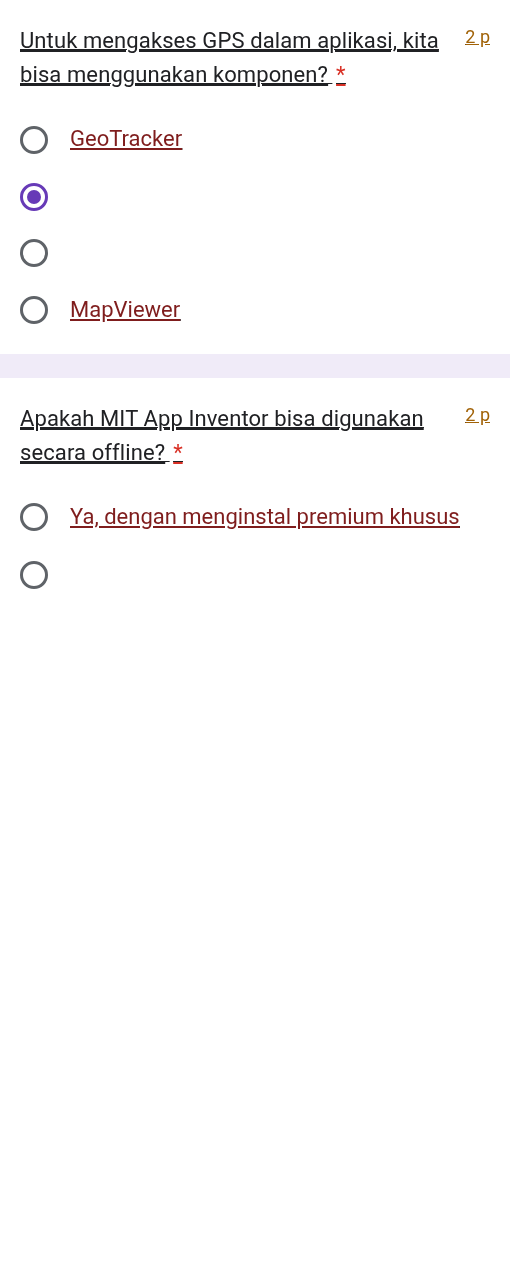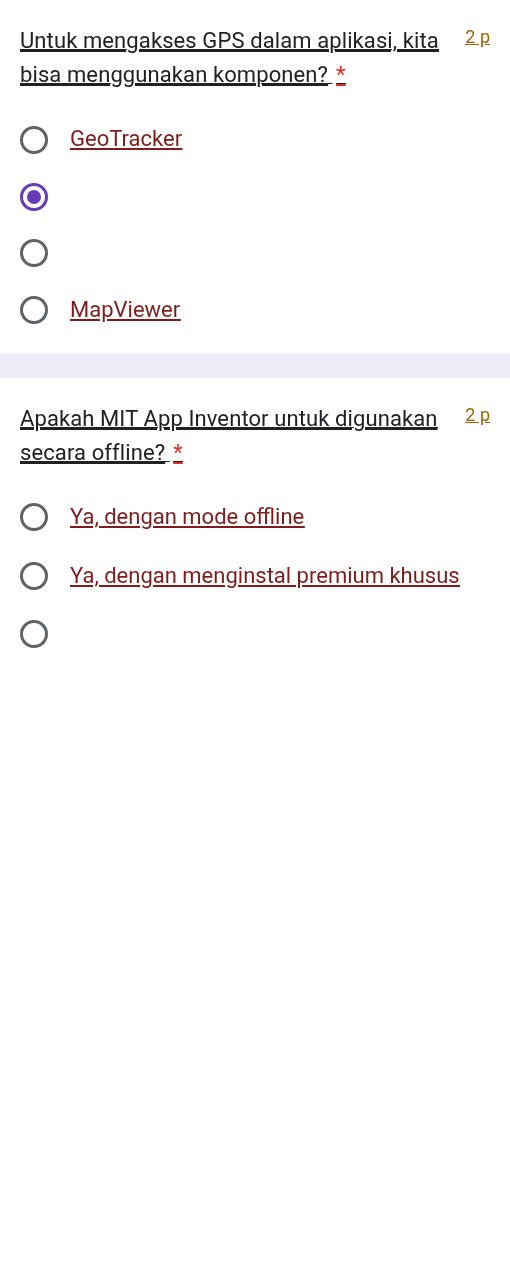--- a/index.html
+++ b/index.html
@@ -110,30 +110,26 @@
       <span class="option-label">MapViewer</span>
     </div>
   </div>
 </div>
 
 <div class="divider"></div>
 
 <div class="question-card">
   <div class="question-header">
     <div>
-      <span class="question-text">Apakah MIT App Inventor untuk digunakan secara offline?</span>
+      <span class="question-text">Apakah MIT App Inventor bisa digunakan secara offline?</span>
       <span class="required-asterisk">*</span>
     </div>
     <span class="points">2 p</span>
   </div>
   <div class="options">
-    <div class="option-row">
-      <div class="radio"></div>
-      <span class="option-label">Ya, dengan mode offline</span>
-    </div>
     <div class="option-row">
       <div class="radio"></div>
       <span class="option-label">Ya, dengan menginstal premium khusus</span>
     </div>
     <div class="option-row">
       <div class="radio"></div>
     </div>
   </div>
 </div>
 

